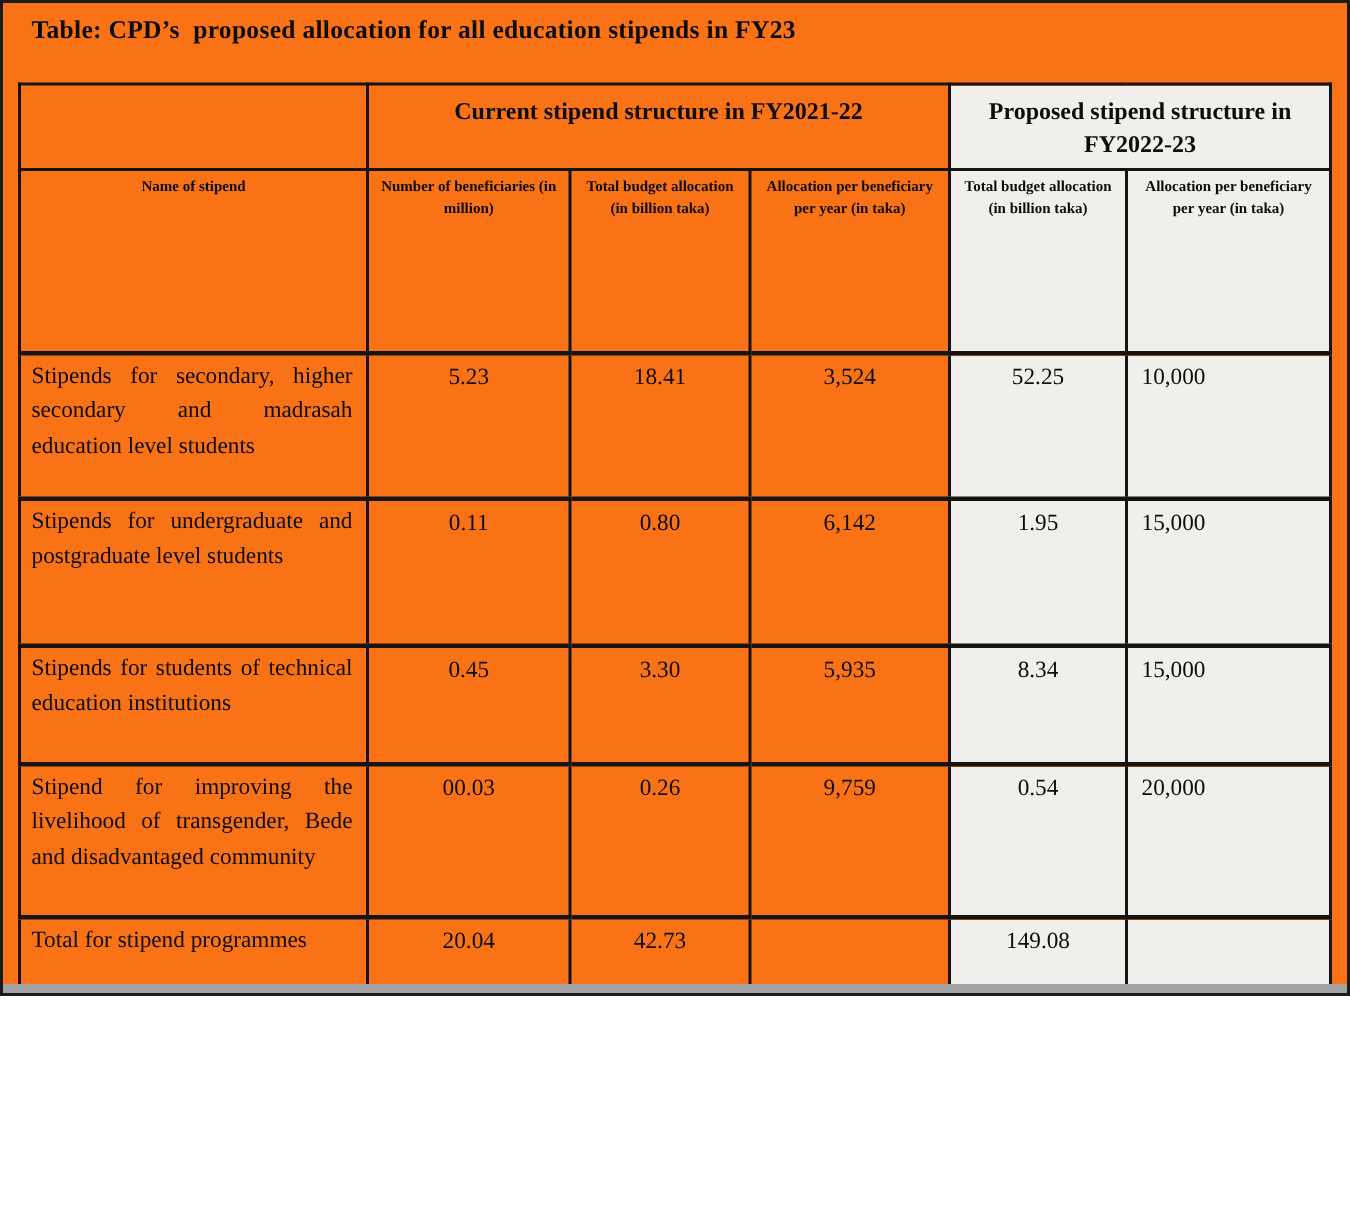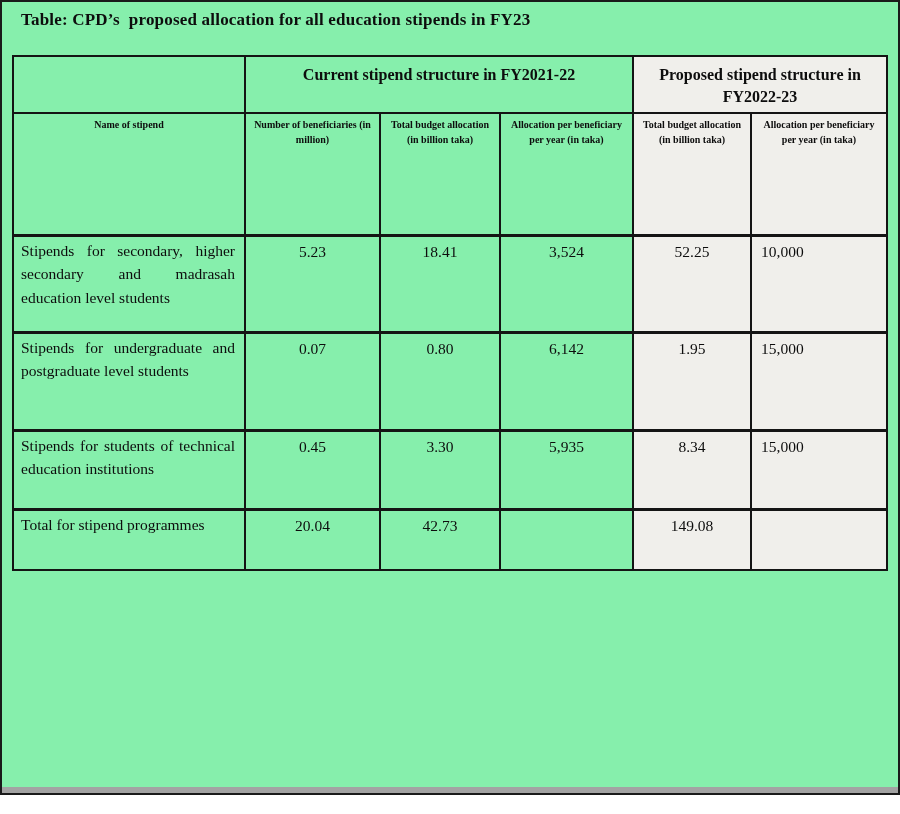--- a/index.html
+++ b/index.html
@@ -4,22 +4,22 @@
 <style>
   html, body {
     margin: 0;
     padding: 0;
     background: #ffffff;
     font-family: "Liberation Serif", serif;
   }
   #canvas {
     position: relative;
     width: 900px;
-    height: 795px;
-    background: #86efac;
+    height: 664px;
+    background: #f97316;
     overflow: hidden;
   }
   .frame {
     position: absolute;
     inset: 0;
     border: 2px solid #1a1a1a;
     box-sizing: border-box;
     pointer-events: none;
   }
   .bottom-bar {
@@ -128,33 +128,41 @@
       <tr style="height:97px">
         <td class="name-cell">Stipends for secondary, higher secondary and madrasah education level students</td>
         <td class="num-center">5.23</td>
         <td class="num-center">18.41</td>
         <td class="num-center">3,524</td>
         <td class="num-center gray">52.25</td>
         <td class="num-left gray">10,000</td>
       </tr>
       <tr style="height:98px">
         <td class="name-cell">Stipends for undergraduate and postgraduate level students</td>
-        <td class="num-center">0.07</td>
+        <td class="num-center">0.11</td>
         <td class="num-center">0.80</td>
         <td class="num-center">6,142</td>
         <td class="num-center gray">1.95</td>
         <td class="num-left gray">15,000</td>
       </tr>
       <tr style="height:79px">
         <td class="name-cell">Stipends for students of technical education institutions</td>
         <td class="num-center">0.45</td>
         <td class="num-center">3.30</td>
         <td class="num-center">5,935</td>
         <td class="num-center gray">8.34</td>
         <td class="num-left gray">15,000</td>
+      </tr>
+      <tr style="height:102px">
+        <td class="name-cell">Stipend for improving the livelihood of transgender, Bede and disadvantaged community</td>
+        <td class="num-center">00.03</td>
+        <td class="num-center">0.26</td>
+        <td class="num-center">9,759</td>
+        <td class="num-center gray">0.54</td>
+        <td class="num-left gray">20,000</td>
       </tr>
       <tr style="height:61px">
         <td class="name-cell">Total for stipend programmes</td>
         <td class="num-center">20.04</td>
         <td class="num-center">42.73</td>
         <td class="num-center"></td>
         <td class="num-center gray">149.08</td>
         <td class="num-left gray"></td>
       </tr>
     </tbody>

